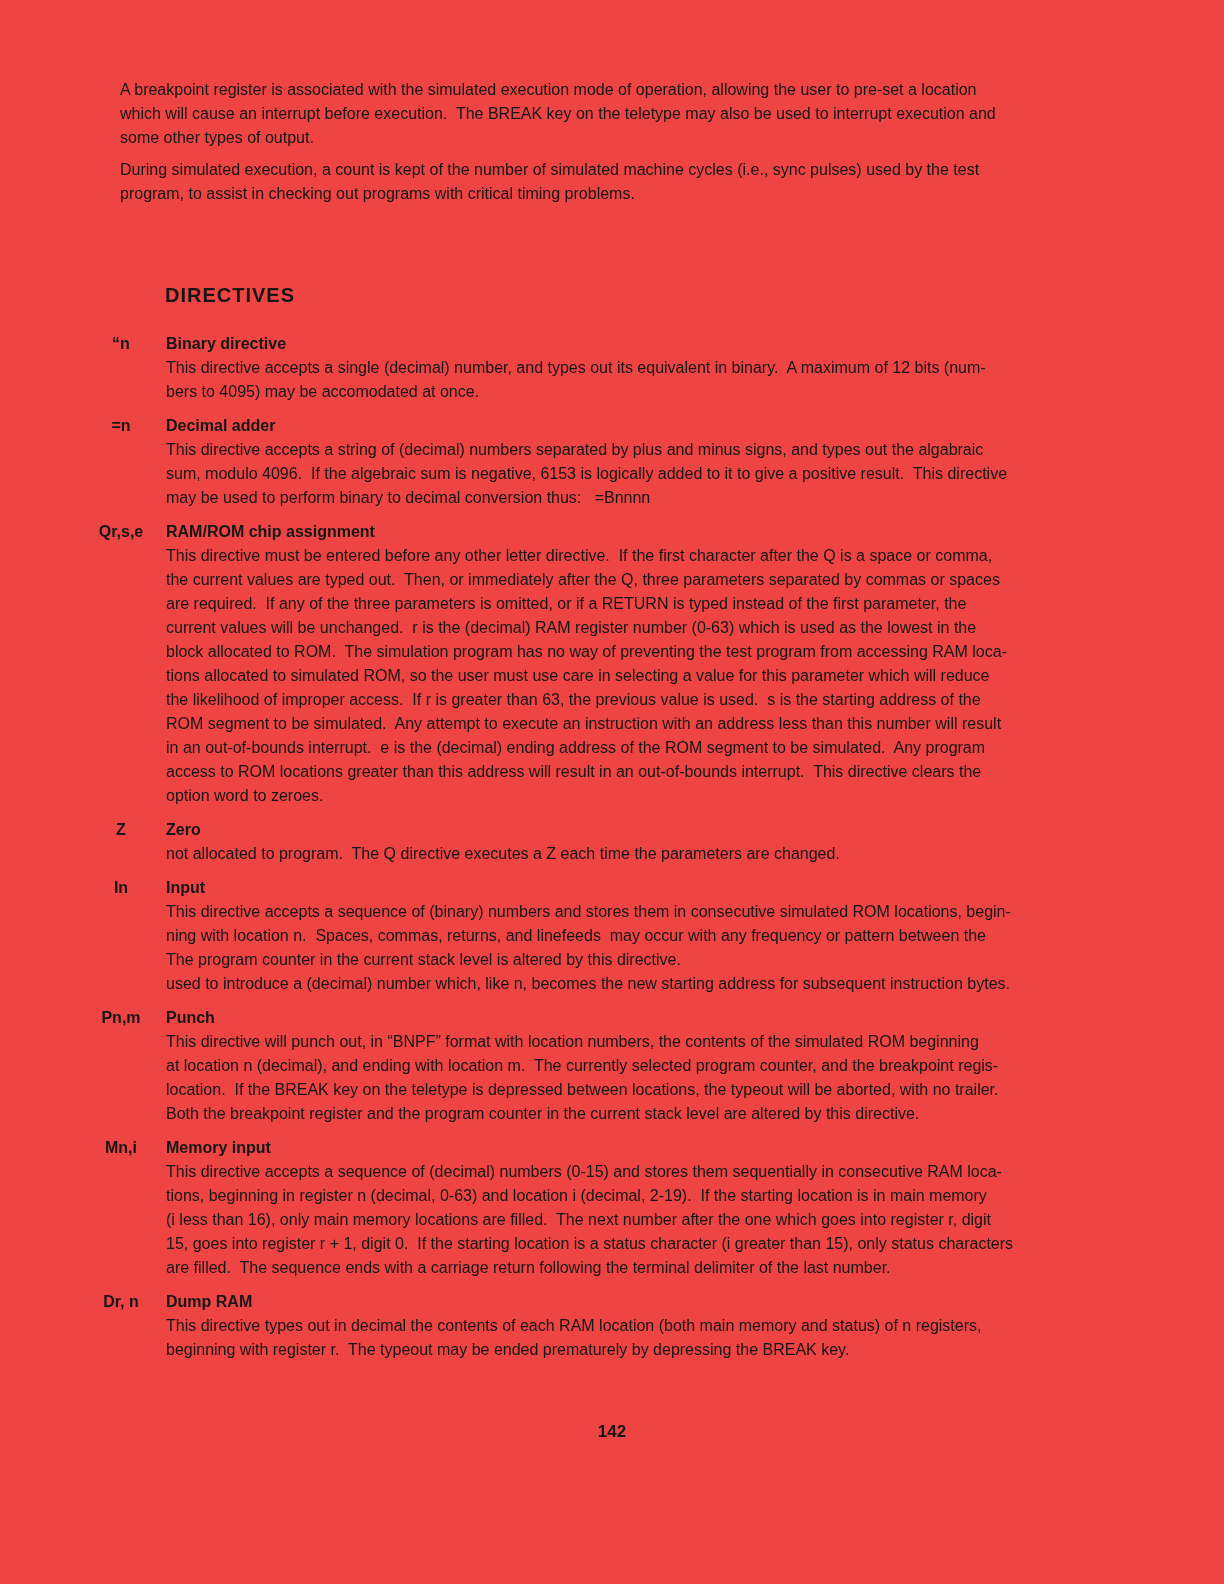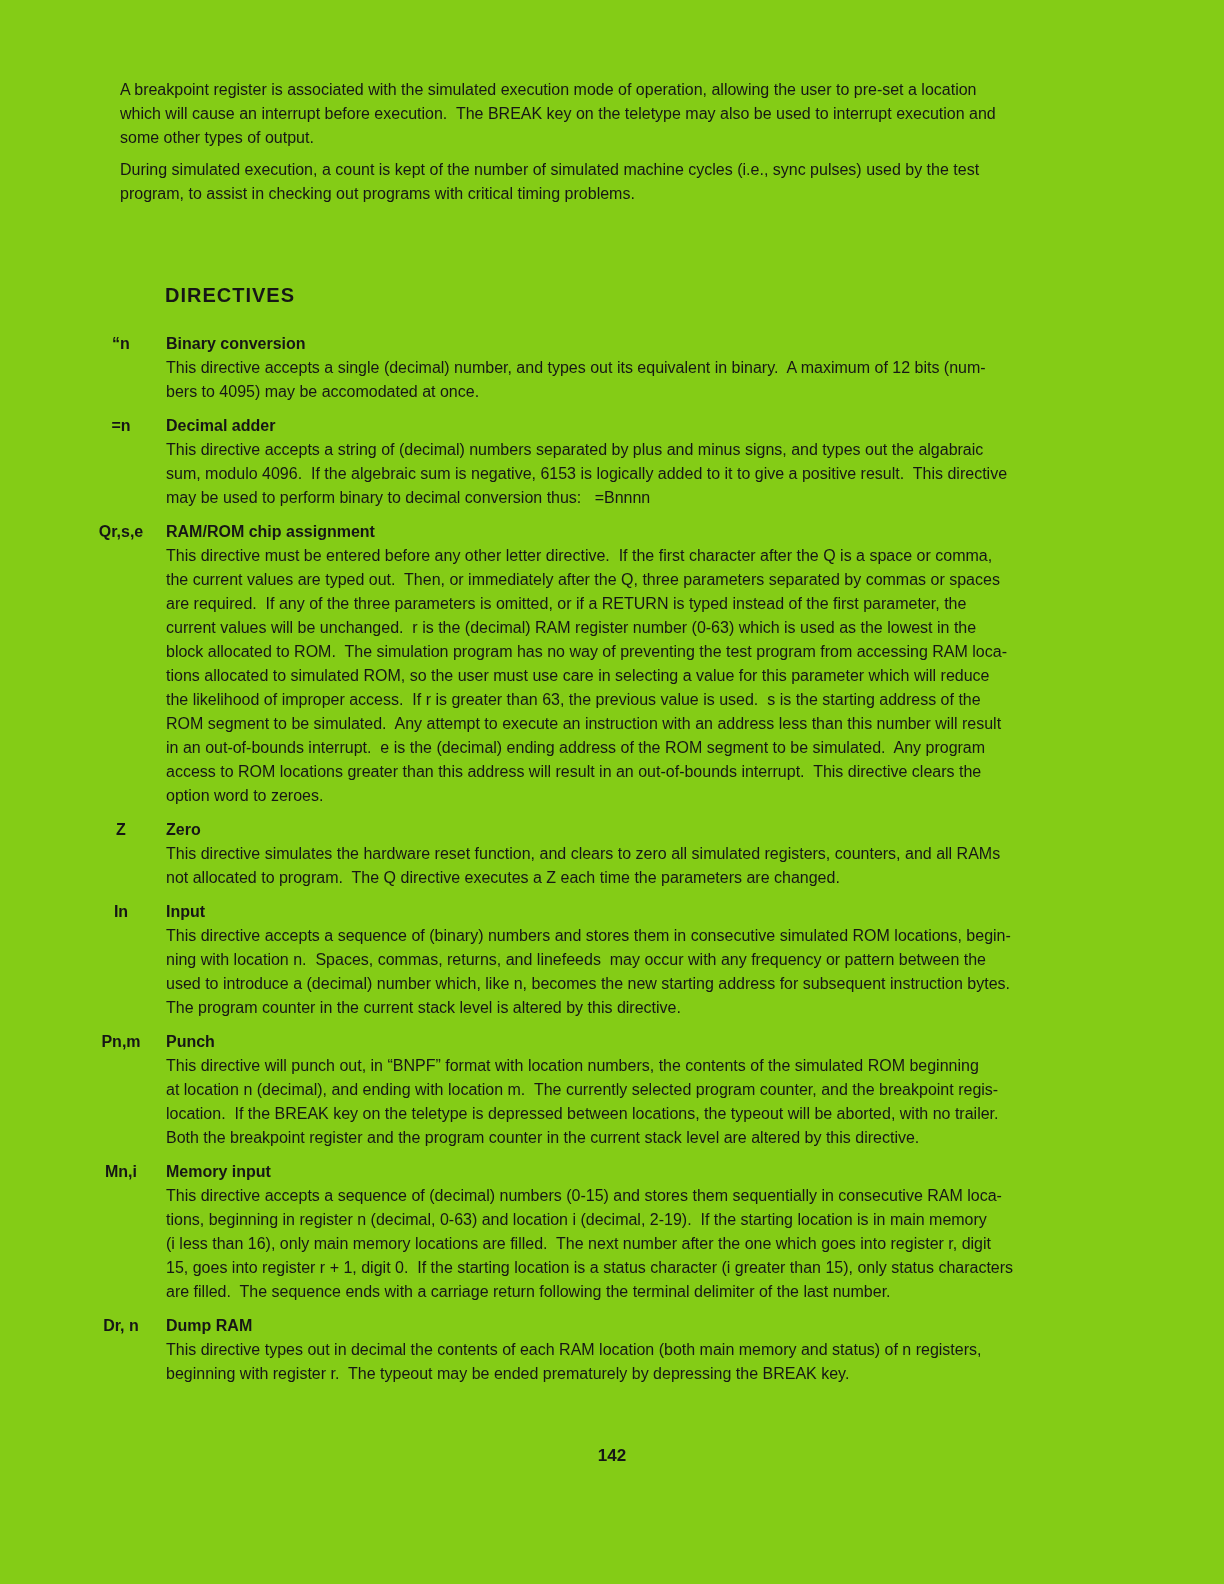--- a/index.html
+++ b/index.html
@@ -1,20 +1,20 @@
 <!DOCTYPE html>
 <html><head>
 <meta charset="utf-8">
 <style>
   html, body { margin: 0; padding: 0; background: #ffffff; }
   .page {
     position: relative;
     width: 1224px;
     height: 1584px;
-    background: #84cc16;
+    background: #ef4444;
     color: #161616;
     font-family: "Liberation Sans", sans-serif;
     overflow: hidden;
   }
   .content { position: absolute; top: 0; left: 0; width: 1224px; }
 
   .intro { margin: 78px 60px 0 120px; }
   .para { margin: 0 0 8px 0; }
   .line {
     font-size: 16px;
@@ -73,21 +73,21 @@
         <div class="para">
           <div class="line">During simulated execution, a count is kept of the number of simulated machine cycles (i.e., sync pulses) used by the test</div>
           <div class="line">program, to assist in checking out programs with critical timing problems.</div>
         </div>
       </section>
     <h2 class="heading">DIRECTIVES</h2>
     <div class="directives">
   <div class="entry">
     <div class="label">“n</div>
     <div class="body">
-      <div class="title">Binary conversion</div>
+      <div class="title">Binary directive</div>
       <div class="lines">
               <div class="line">This directive accepts a single (decimal) number, and types out its equivalent in binary.  A maximum of 12 bits (num-</div>
               <div class="line">bers to 4095) may be accomodated at once.</div>
             </div>
     </div>
   </div>
 
   <div class="entry">
     <div class="label">=n</div>
     <div class="body">
@@ -118,35 +118,34 @@
               <div class="line">option word to zeroes.</div>
             </div>
     </div>
   </div>
 
   <div class="entry">
     <div class="label">Z</div>
     <div class="body">
       <div class="title">Zero</div>
       <div class="lines">
-              <div class="line">This directive simulates the hardware reset function, and clears to zero all simulated registers, counters, and all RAMs</div>
               <div class="line">not allocated to program.  The Q directive executes a Z each time the parameters are changed.</div>
             </div>
     </div>
   </div>
 
   <div class="entry">
     <div class="label">In</div>
     <div class="body">
       <div class="title">Input</div>
       <div class="lines">
               <div class="line">This directive accepts a sequence of (binary) numbers and stores them in consecutive simulated ROM locations, begin-</div>
               <div class="line">ning with location n.  Spaces, commas, returns, and linefeeds  may occur with any frequency or pattern between the</div>
+              <div class="line">The program counter in the current stack level is altered by this directive.</div>
               <div class="line">used to introduce a (decimal) number which, like n, becomes the new starting address for subsequent instruction bytes.</div>
-              <div class="line">The program counter in the current stack level is altered by this directive.</div>
             </div>
     </div>
   </div>
 
   <div class="entry">
     <div class="label">Pn,m</div>
     <div class="body">
       <div class="title">Punch</div>
       <div class="lines">
               <div class="line">This directive will punch out, in “BNPF” format with location numbers, the contents of the simulated ROM beginning</div>

